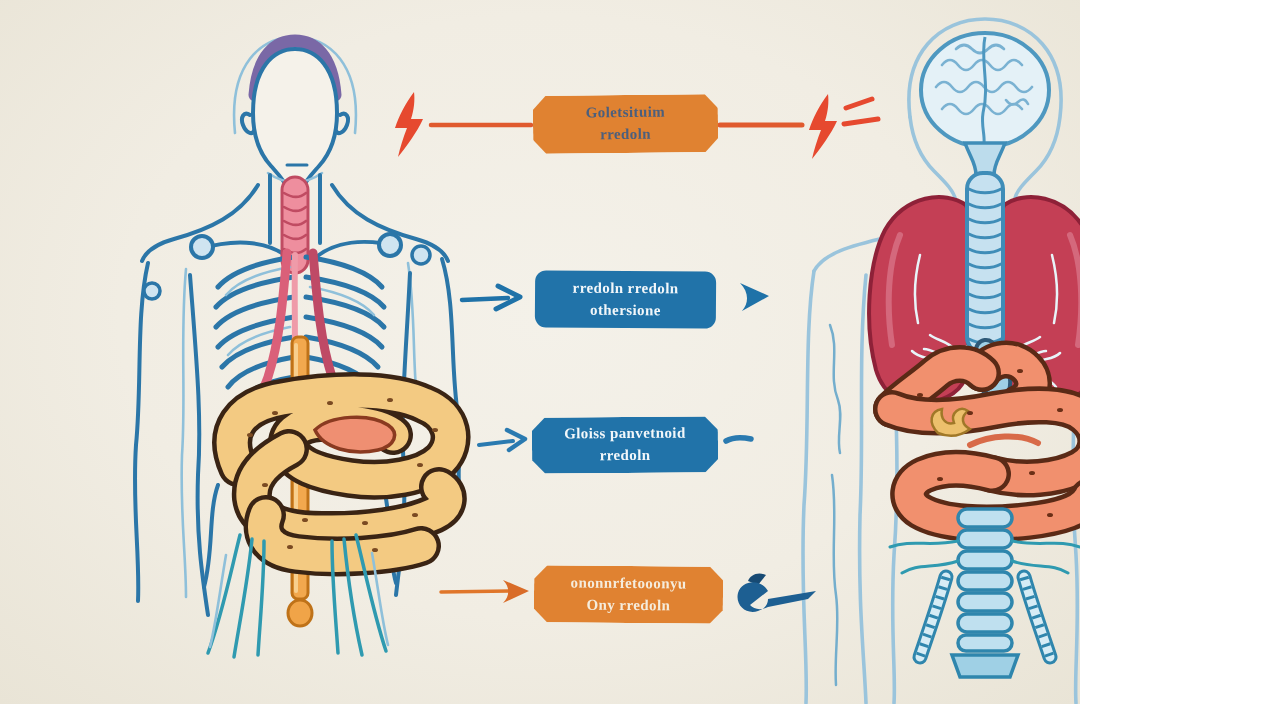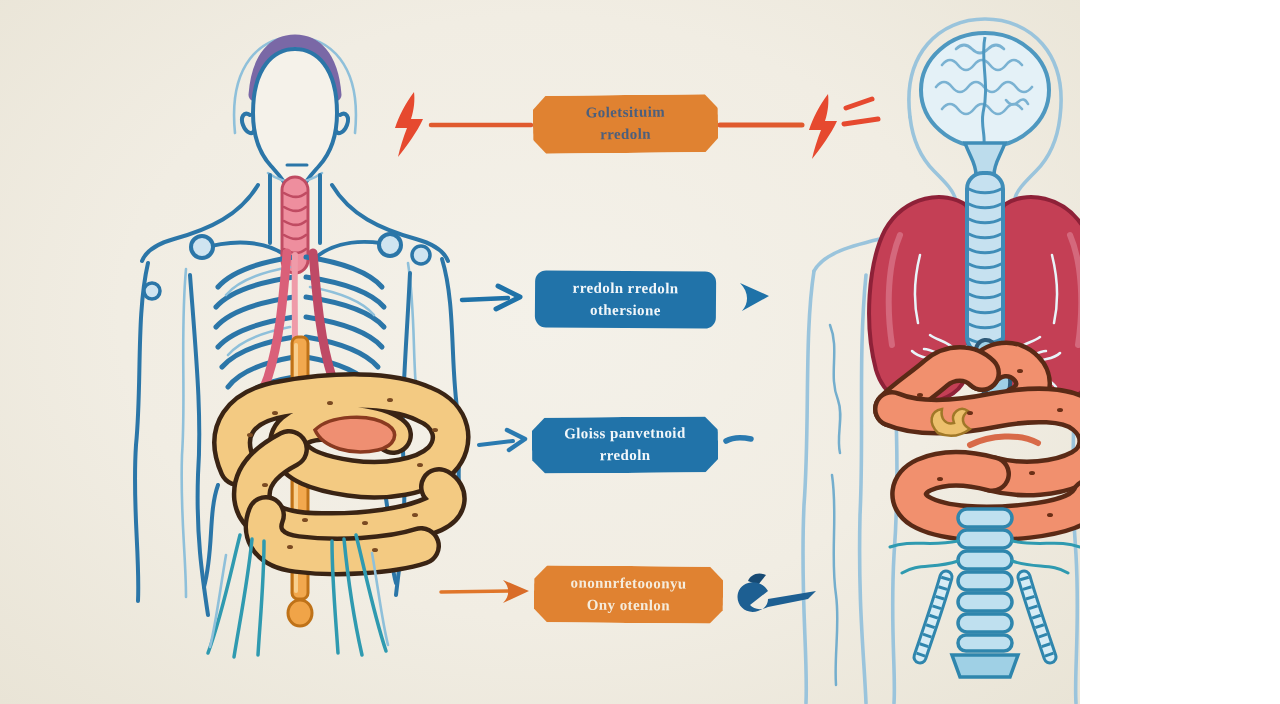--- a/index.html
+++ b/index.html
@@ -266,16 +266,16 @@
   <div class="labelbox rounded" style="left:535px;top:271px;width:181px;height:57px;background:#2173a9;color:#f2f7fa;transform:rotate(0.4deg)">
     <span>rredoln rredoln</span>
     <span>othersione</span>
   </div>
   <div class="labelbox notched" style="left:532px;top:417px;width:186px;height:56px;background:#2173a9;color:#f2f7fa;transform:rotate(-0.4deg)">
     <span>Gloiss panvetnoid</span>
     <span>rredoln</span>
   </div>
   <div class="labelbox notched" style="left:534px;top:566px;width:189px;height:57px;background:#e08231;color:#f5ecdc;transform:rotate(0.5deg)">
     <span>ononnrfetooonyu</span>
-    <span>Ony otenlon</span>
+    <span>Ony rredoln</span>
   </div>
 
 </div>
 
 </body></html>

